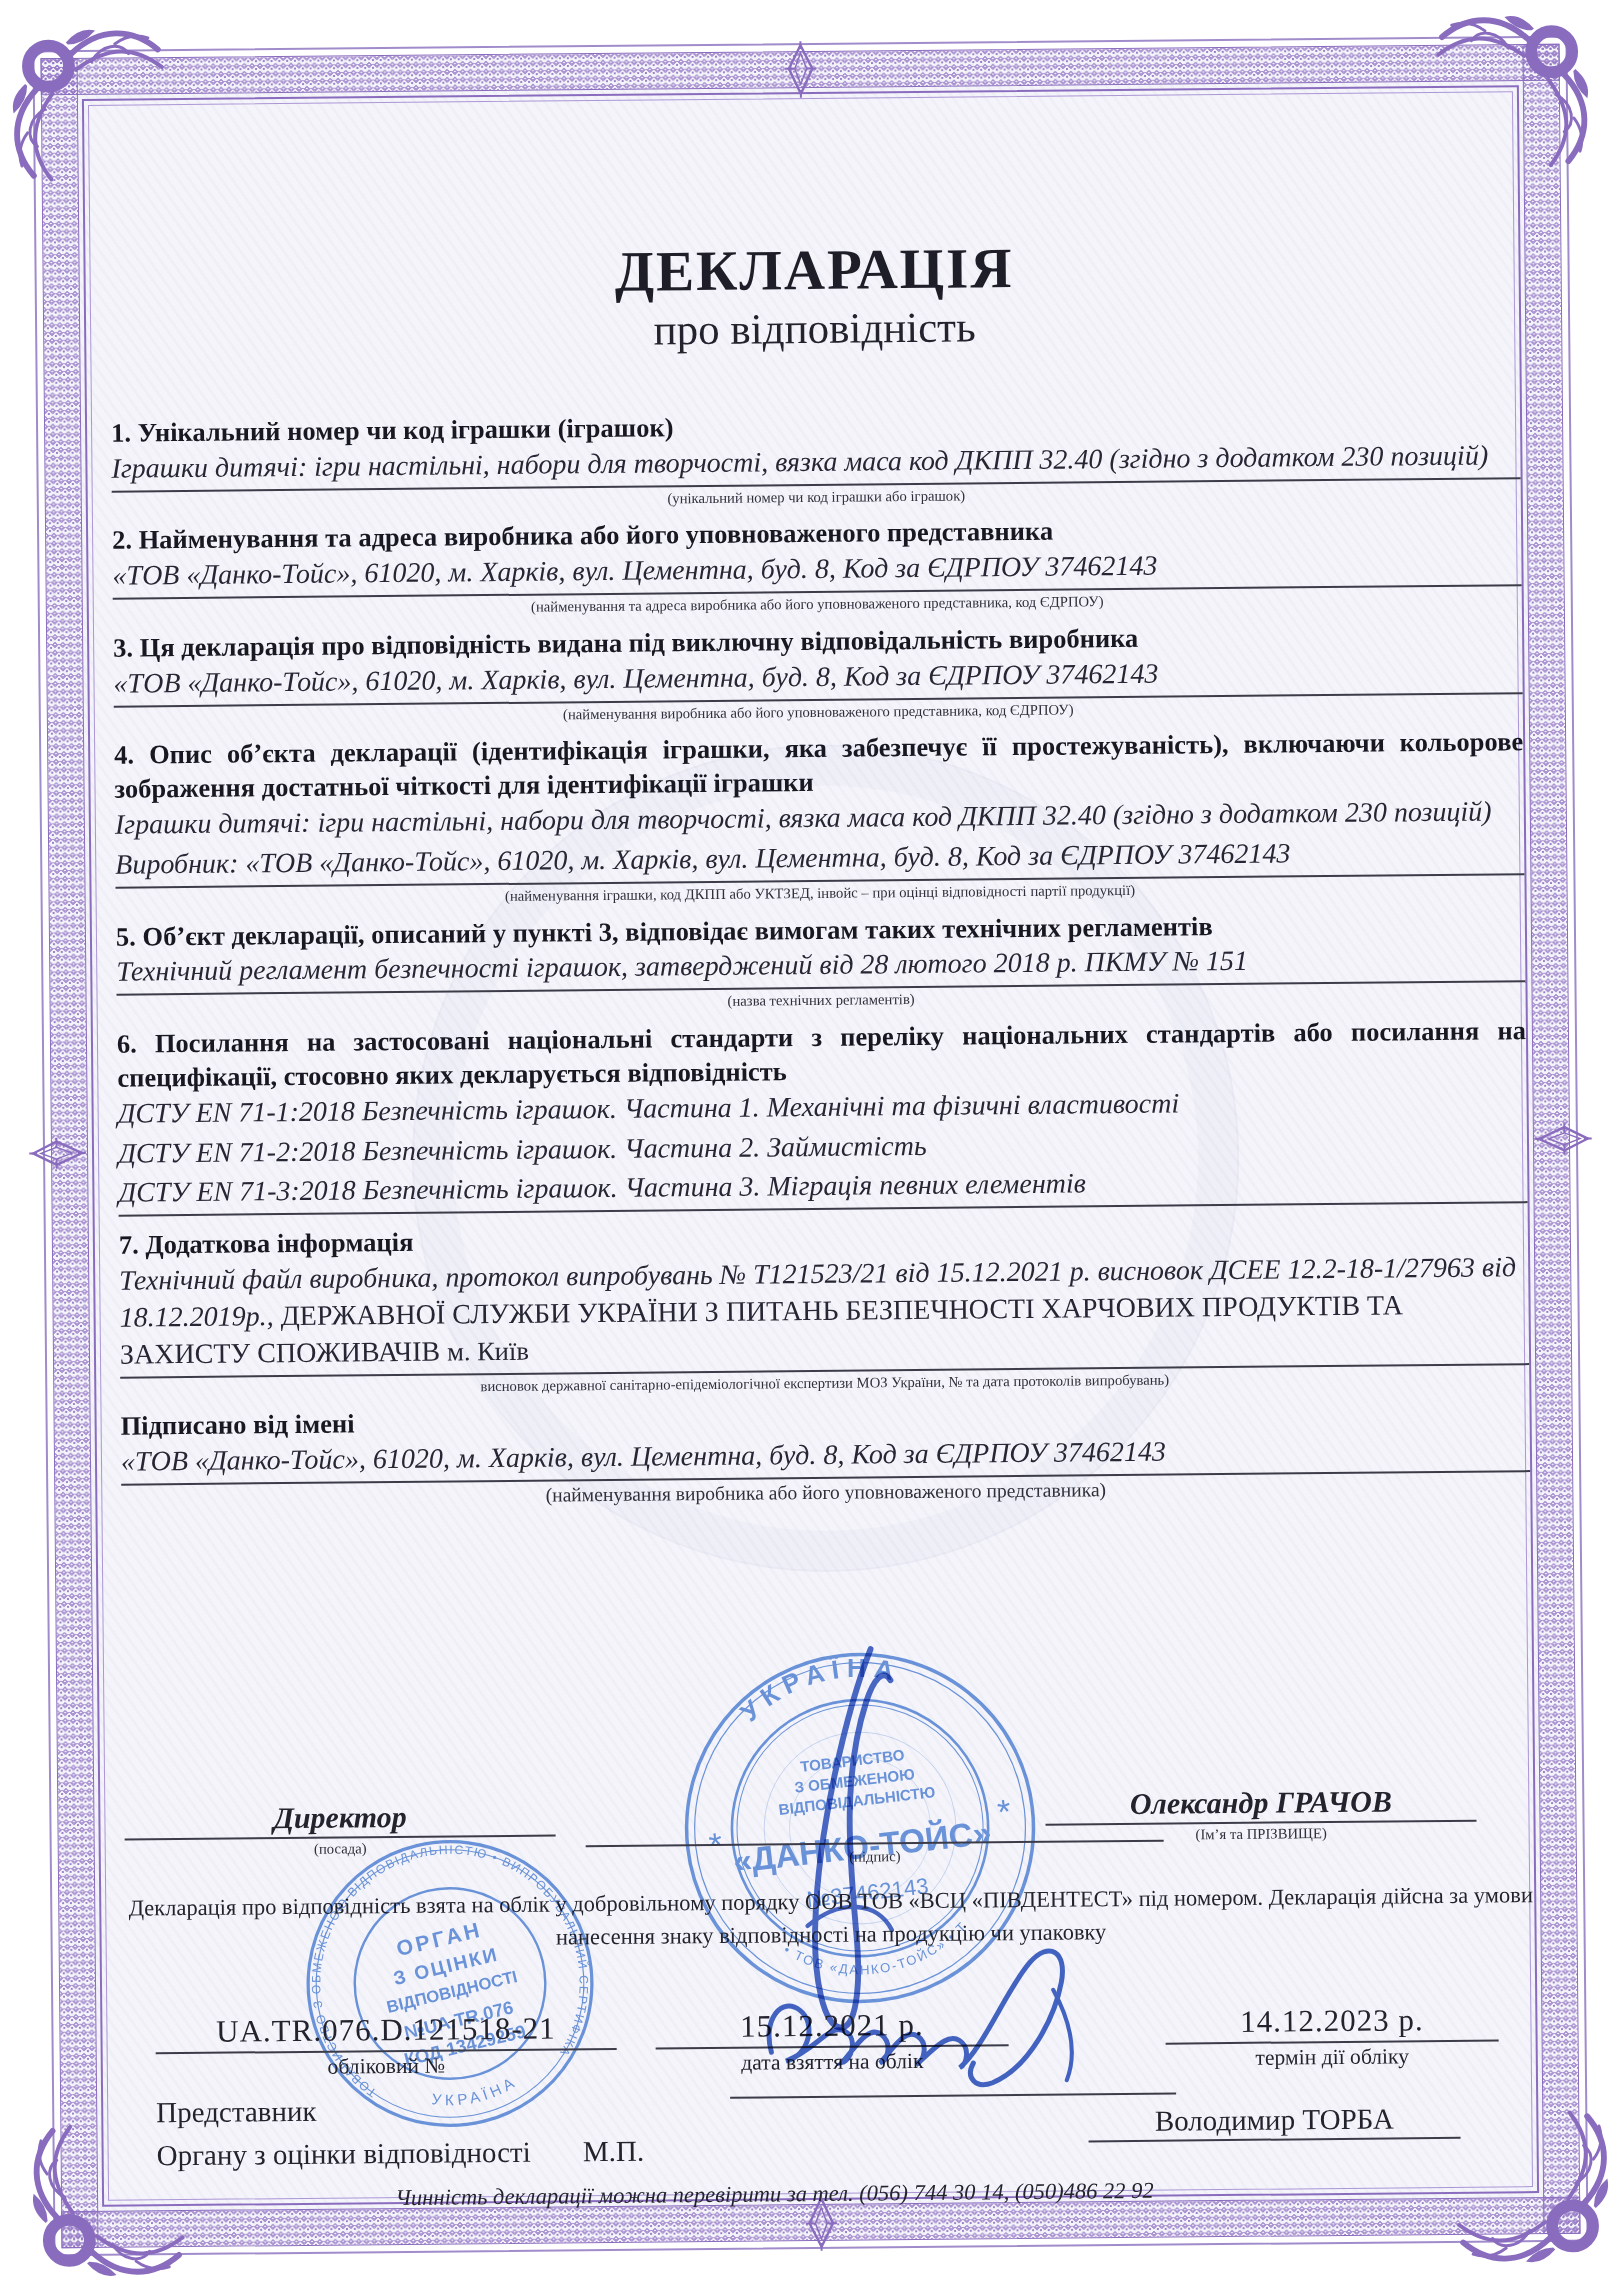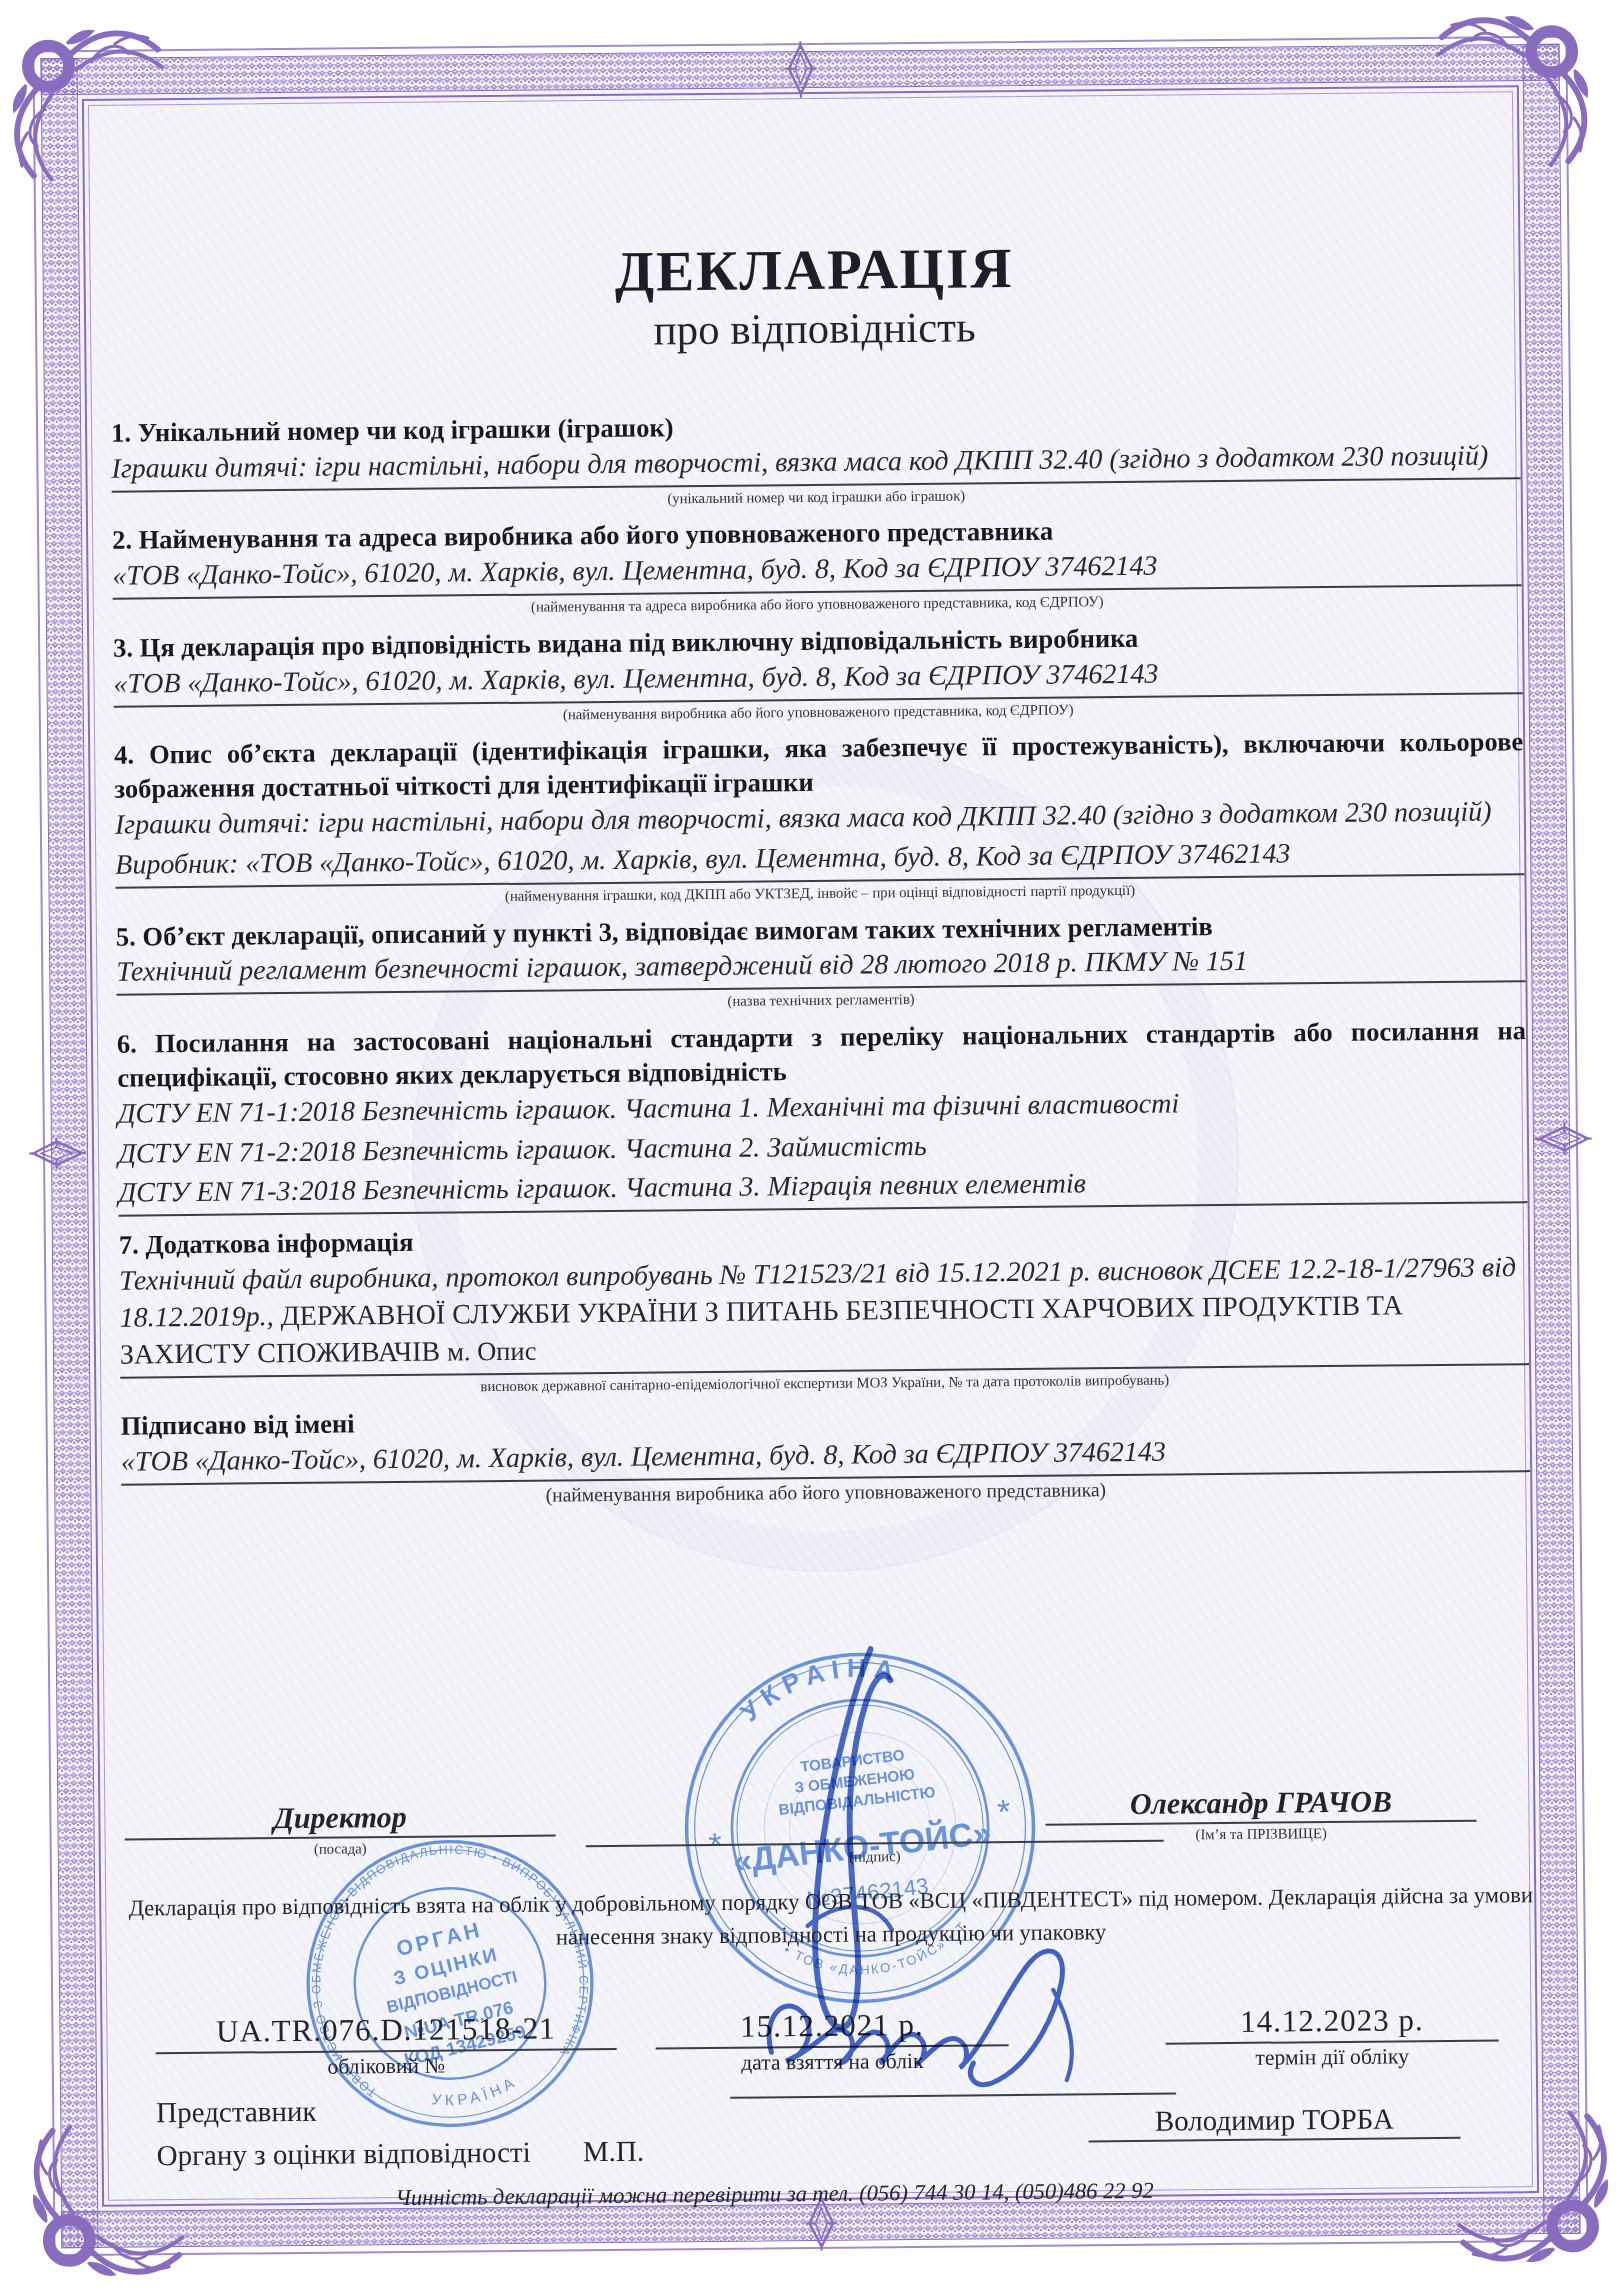--- a/index.html
+++ b/index.html
@@ -158,21 +158,21 @@
     <div class="sec">
       <div class="sec-h">6. Посилання на застосовані національні стандарти з переліку національних стандартів або посилання на специфікації, стосовно яких декларується відповідність</div>
       <div class="sec-v">ДСТУ EN 71-1:2018 Безпечність іграшок. Частина 1. Механічні та фізичні властивості</div>
       <div class="sec-v">ДСТУ EN 71-2:2018 Безпечність іграшок. Частина 2. Займистість</div>
       <div class="sec-v ruled" style="margin-bottom:9.8px;">ДСТУ EN 71-3:2018 Безпечність іграшок. Частина 3. Міграція певних елементів</div>
     </div>
 
     <div class="sec">
       <div class="sec-h">7. Додаткова інформація</div>
       <div class="sec-v ruled">
-        <span>Технічний файл виробника, протокол випробувань № Т121523/21 від 15.12.2021 р. висновок ДСЕЕ 12.2-18-1/27963 від 18.12.2019р., </span><span class="caps-run">ДЕРЖАВНОЇ СЛУЖБИ УКРАЇНИ З ПИТАНЬ БЕЗПЕЧНОСТІ ХАРЧОВИХ ПРОДУКТІВ ТА ЗАХИСТУ СПОЖИВАЧІВ </span><span class="city-run">м. Опис</span>
+        <span>Технічний файл виробника, протокол випробувань № Т121523/21 від 15.12.2021 р. висновок ДСЕЕ 12.2-18-1/27963 від 18.12.2019р., </span><span class="caps-run">ДЕРЖАВНОЇ СЛУЖБИ УКРАЇНИ З ПИТАНЬ БЕЗПЕЧНОСТІ ХАРЧОВИХ ПРОДУКТІВ ТА ЗАХИСТУ СПОЖИВАЧІВ </span><span class="city-run">м. Київ</span>
       </div>
       <div class="cap">висновок державної санітарно-епідеміологічної експертизи МОЗ України, № та дата протоколів випробувань)</div>
     </div>
 
     <div class="sec">
       <div class="sec-h" style="text-align:left;">Підписано від імені</div>
       <div class="sec-v ruled">«ТОВ «Данко-Тойс», 61020,  м. Харків, вул. Цементна,  буд. 8,  Код за ЄДРПОУ 37462143</div>
       <div class="cap" style="font-size:19.6px;">(найменування виробника або його уповноваженого представника)</div>
     </div>
   </div>

